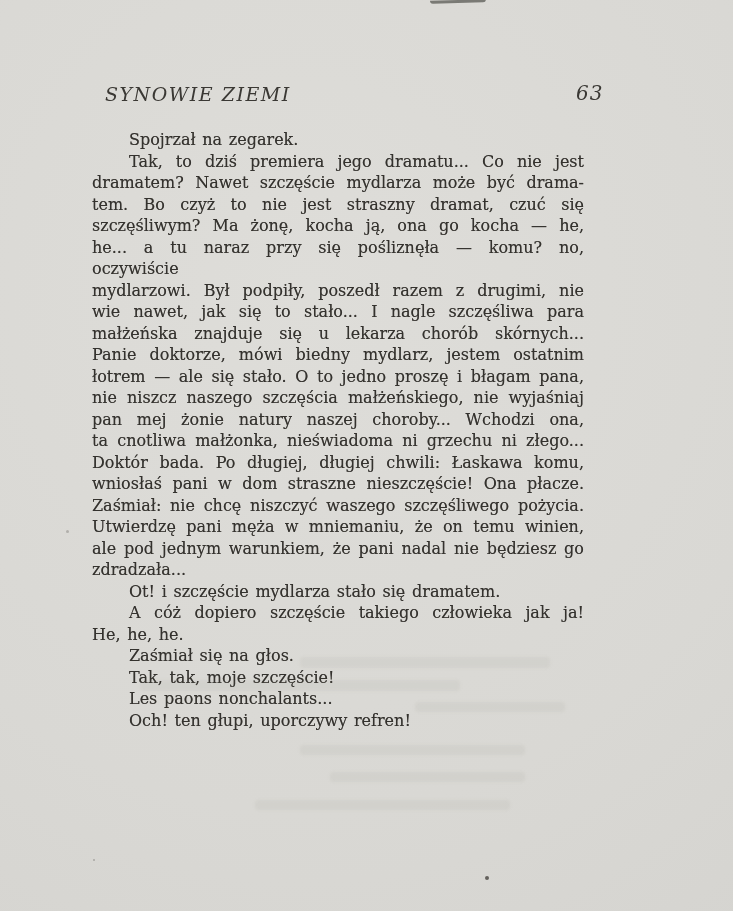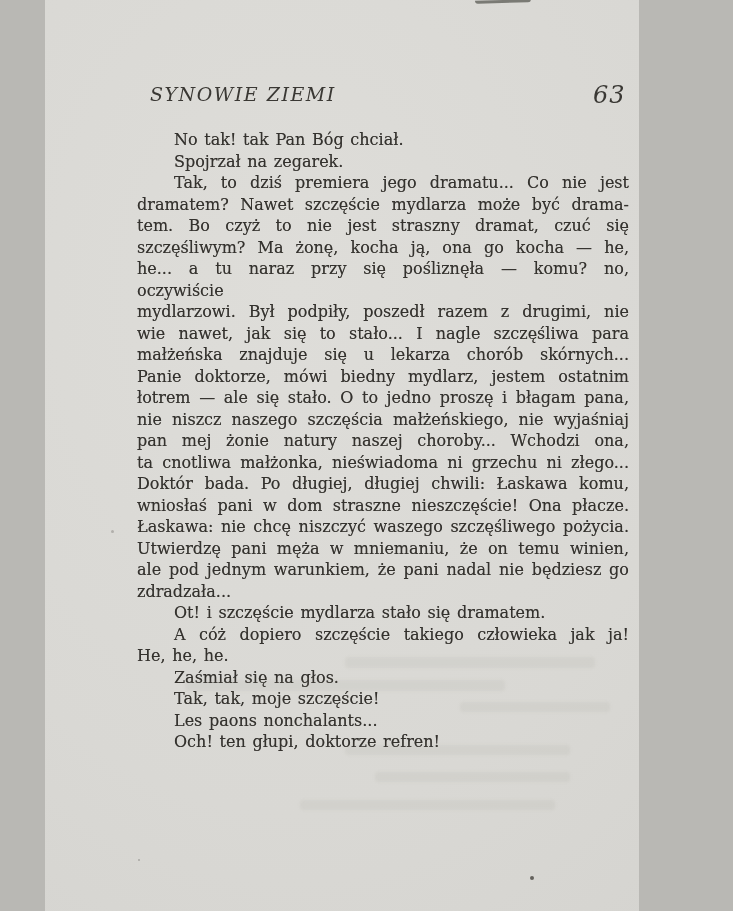--- a/index.html
+++ b/index.html
@@ -4,44 +4,43 @@
 <style>
   :root {
     --paper: #d9d8d4;
     --paper-hi: #deddd9;
     --paper-lo: #d2d1cd;
     --ink: #34322e;
   }
   html, body { margin: 0; padding: 0; background: #b9b8b4; }
   .scan {
     position: relative;
-    width: 594px;
+    width: 733px;
     height: 911px;
     overflow: hidden;
     background:
       radial-gradient(ellipse 130% 110% at 42% 32%, var(--paper-hi) 0%, var(--paper) 52%, var(--paper-lo) 100%);
     font-family: "DejaVu Serif", "Liberation Serif", serif;
     color: var(--ink);
-    margin-left: 45px;
   }
   .running-head {
     position: absolute;
     top: 83px;
     left: 105px;
     font-style: italic;
     font-size: 19px;
     letter-spacing: 1.5px;
     color: #3a3834;
   }
   .page-number {
     position: absolute;
     top: 81px;
-    left: 548px;
+    left: 576px;
     font-style: italic;
-    font-size: 24px;
+    font-size: 20px;
     letter-spacing: 1px;
     color: #3a3834;
   }
   .text-block {
     position: absolute;
     left: 92px;
     top: 129px;
     width: 492px;
     font-size: 16px;
     line-height: 21.5px;
@@ -83,42 +82,39 @@
 <body>
 
 <div class="scan">
 
   <div class="running-head">SYNOWIE ZIEMI</div>
 
   <div class="page-number">63</div>
 
   <div class="text-block">
       <div class="para">
-        <div class="line end indent">No tak! tak Pan Bóg chciał.</div>
-      </div>
-      <div class="para">
         <div class="line end indent">Spojrzał na zegarek.</div>
       </div>
       <div class="para">
         <div class="line indent">Tak, to dziś premiera jego dramatu... Co nie jest</div>
         <div class="line">dramatem? Nawet szczęście mydlarza może być drama-</div>
         <div class="line">tem. Bo czyż to nie jest straszny dramat, czuć się</div>
         <div class="line">szczęśliwym? Ma żonę, kocha ją, ona go kocha — he,</div>
         <div class="line">he... a tu naraz przy się pośliznęła — komu? no, oczywiście</div>
         <div class="line">mydlarzowi. Był podpiły, poszedł razem z drugimi, nie</div>
         <div class="line">wie nawet, jak się to stało... I nagle szczęśliwa para</div>
         <div class="line">małżeńska znajduje się u lekarza chorób skórnych...</div>
         <div class="line">Panie doktorze, mówi biedny mydlarz, jestem ostatnim</div>
         <div class="line">łotrem — ale się stało. O to jedno proszę i błagam pana,</div>
         <div class="line">nie niszcz naszego szczęścia małżeńskiego, nie wyjaśniaj</div>
         <div class="line">pan mej żonie natury naszej choroby... Wchodzi ona,</div>
         <div class="line">ta cnotliwa małżonka, nieświadoma ni grzechu ni złego...</div>
         <div class="line">Doktór bada. Po długiej, długiej chwili: Łaskawa komu,</div>
         <div class="line">wniosłaś pani w dom straszne nieszczęście! Ona płacze.</div>
-        <div class="line">Łaskawa: nie chcę niszczyć waszego szczęśliwego pożycia.</div>
+        <div class="line">Zaśmiał: nie chcę niszczyć waszego szczęśliwego pożycia.</div>
         <div class="line">Utwierdzę pani męża w mniemaniu, że on temu winien,</div>
         <div class="line">ale pod jednym warunkiem, że pani nadal nie będziesz go</div>
         <div class="line end">zdradzała...</div>
       </div>
       <div class="para">
         <div class="line end indent">Ot! i szczęście mydlarza stało się dramatem.</div>
       </div>
       <div class="para">
         <div class="line indent">A cóż dopiero szczęście takiego człowieka jak ja!</div>
         <div class="line end">He, he, he.</div>
@@ -126,21 +122,21 @@
       <div class="para">
         <div class="line end indent">Zaśmiał się na głos.</div>
       </div>
       <div class="para">
         <div class="line end indent">Tak, tak, moje szczęście!</div>
       </div>
       <div class="para">
         <div class="line end indent">Les paons nonchalants...</div>
       </div>
       <div class="para">
-        <div class="line end indent">Och! ten głupi, doktorze refren!</div>
+        <div class="line end indent">Och! ten głupi, uporczywy refren!</div>
       </div>
     </div>
 
   <div class="artifact edge-mark"></div>
   <div class="artifact speck s1"></div>
   <div class="artifact speck s2"></div>
   <div class="artifact speck s3"></div>
   <div class="artifact bleed b1"></div>
   <div class="artifact bleed b2"></div>
   <div class="artifact bleed b3"></div>

